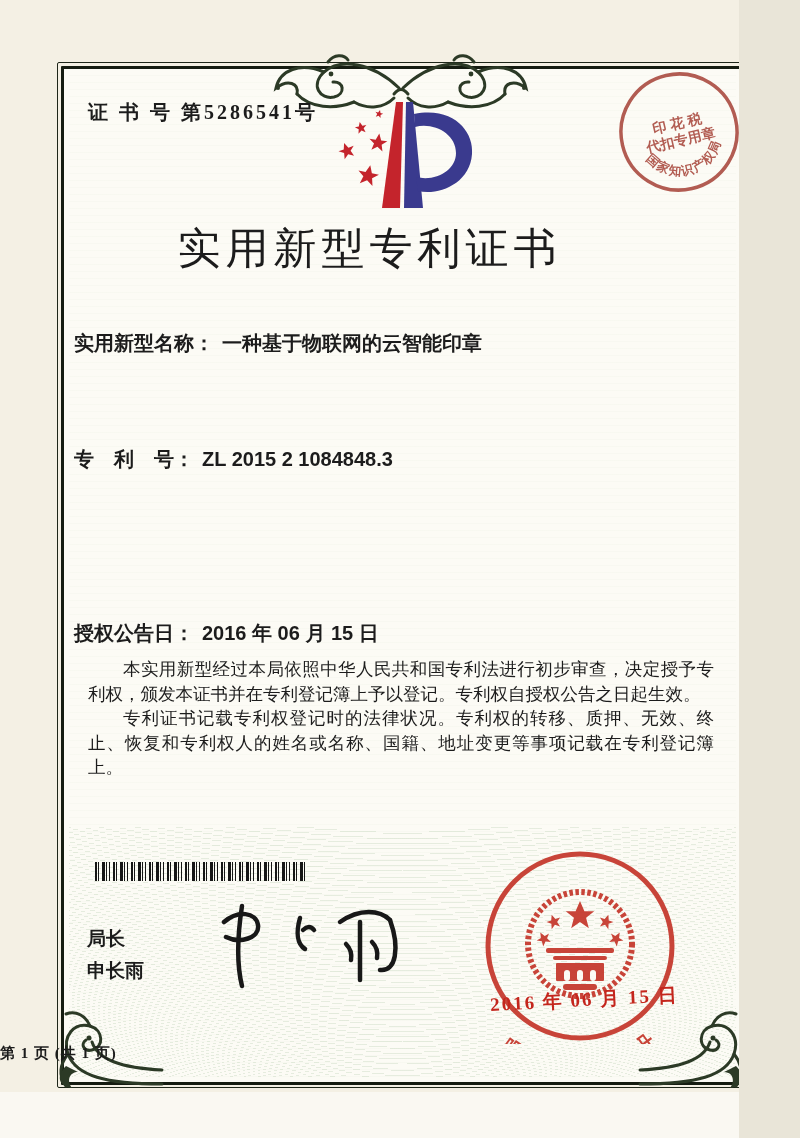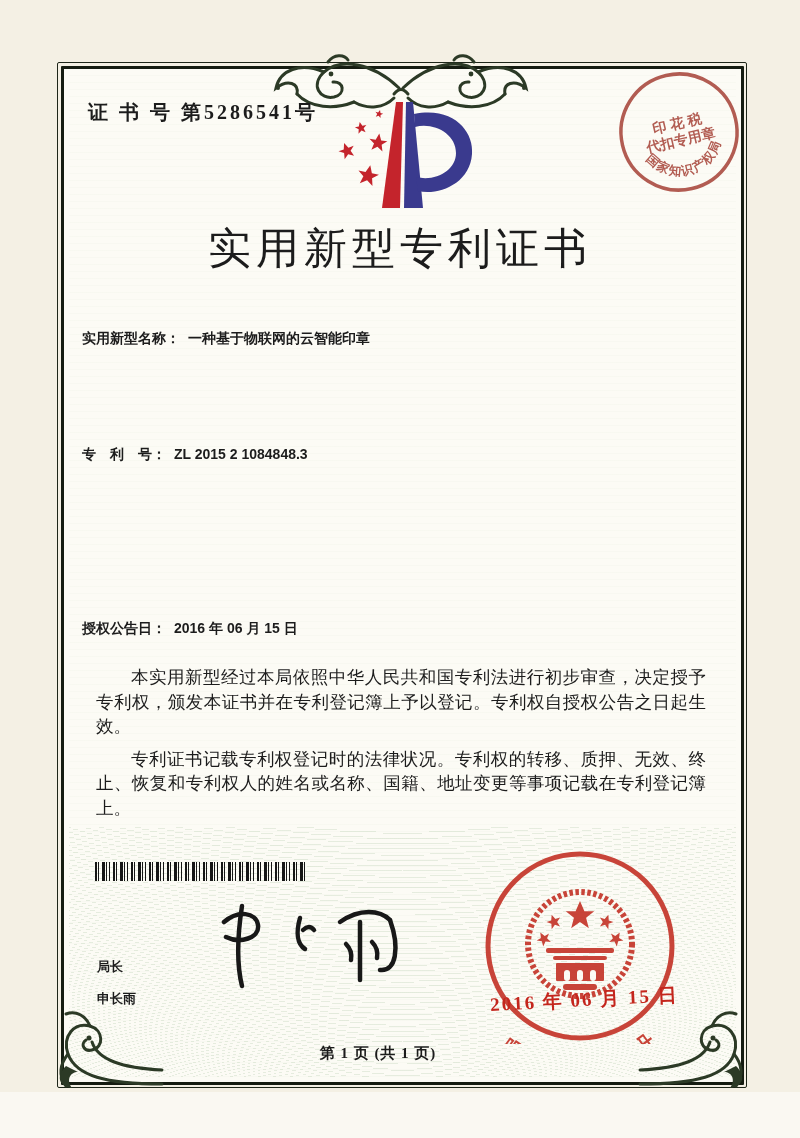--- a/index.html
+++ b/index.html
@@ -1,47 +1,47 @@
 <!DOCTYPE html>
 <html><head>
 <meta charset="utf-8">
 <style>
   html,body{margin:0;padding:0;background:#e9e5d8;}
-  .page{position:relative;width:800px;height:1138px;background:#f4f0e4;overflow:hidden;
+  .page{position:relative;width:739px;height:1138px;background:#f4f0e4;overflow:hidden;
         font-family:"Liberation Serif","DejaVu Serif",serif;color:#1c1c1c;}
   .page::after{content:"";position:absolute;left:0;right:0;bottom:0;height:46px;background:#faf8f2;}
   .frame-outer{position:absolute;left:57px;top:62px;width:688px;height:1024px;
         border:1.5px solid #1e2619;border-radius:2px;}
   .frame-inner{position:absolute;inset:2.5px;border:3px solid #151c11;border-radius:1px;
         background:#fcfbf5;}
   .guilloche{position:absolute;left:5px;right:5px;bottom:5px;height:250px;
         background:repeating-radial-gradient(ellipse 1400px 380px at 50% 120%,
           rgba(128,168,120,.18) 0 1.5px, rgba(255,255,255,0) 1.5px 9px);}
   .texture{position:absolute;inset:5px;
         background:repeating-linear-gradient(0deg, rgba(150,180,140,.04) 0 1px, transparent 1px 7px);}
   .abs{position:absolute;}
   .cert-no{left:88px;top:99px;font-size:20px;font-weight:700;letter-spacing:3px;}
   .title{left:0;right:0;top:220px;text-align:center;font-size:43px;font-weight:400;
         letter-spacing:5px;}
-  .field{left:82px;font-size:14px;font-weight:700;white-space:nowrap;
+  .field{left:74px;font-size:20px;font-weight:700;white-space:nowrap;
         font-family:"Liberation Sans","DejaVu Sans",sans-serif;}
   .field .val{margin-left:8px;}
   .paras{left:88px;width:626px;top:657px;font-size:17.5px;line-height:24.5px;
         text-align:justify;}
-  .paras p{margin:8px;text-indent:2em;}
+  .paras p{margin:0;text-indent:2em;}
   .barcode{left:95px;top:862px;width:212px;height:19px;
         background:repeating-linear-gradient(90deg,
           #161616 0 2px, transparent 2px 3px, #161616 3px 4px, transparent 4px 7px,
           #161616 7px 10px, transparent 10px 11px, #161616 11px 12px, transparent 12px 14px,
           #161616 14px 15px, transparent 15px 18px);}
-  .sig-label{left:97px;font-size:13px;font-weight:700;
-        font-family:"Liberation Sans","DejaVu Sans",sans-serif;margin-top:32px;}
+  .sig-label{left:87px;font-size:19px;font-weight:700;
+        font-family:"Liberation Sans","DejaVu Sans",sans-serif;}
   .seal-date{left:490px;top:987px;font-size:19px;font-weight:700;color:#c4261d;
         letter-spacing:2px;transform:rotate(-3deg);white-space:nowrap;}
-  .footer{left:0;right:44px;top:1044px;text-align:center;font-size:15px;font-weight:600;
+  .footer{left:0;right:44px;top:1044px;text-align:left;font-size:15px;font-weight:600;
         letter-spacing:1px;}
   svg{display:block;}
 </style>
 </head>
 <body>
 
 <div class="page">
 
   <svg width="0" height="0" style="position:absolute" aria-hidden="true">
     <defs>

